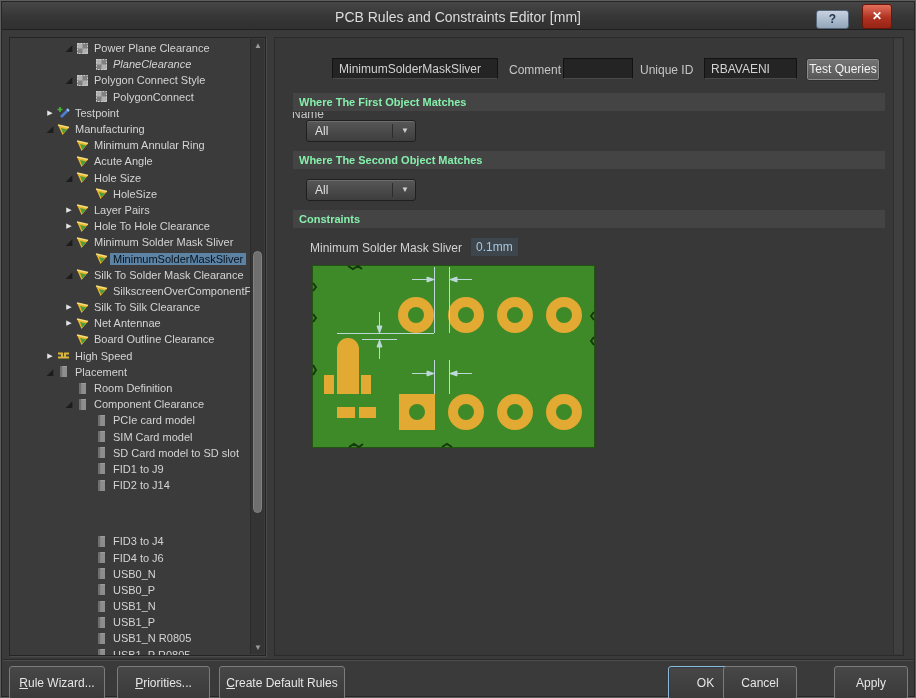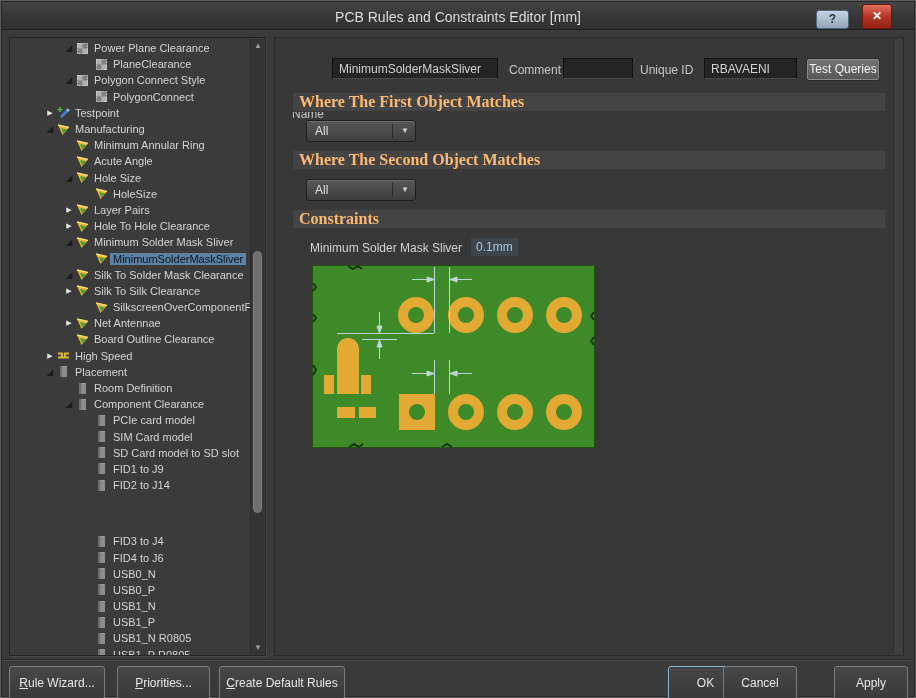--- a/index.html
+++ b/index.html
@@ -40,21 +40,21 @@
     background:#383838; border:1px solid #2b2b2b; }
   .flabel { position:absolute; color:#c6c6c6; font-size:12px; }
   .field { position:absolute; height:21px; background:#242424; border:1px solid #121212;
     border-bottom-color:#4a4a4a; color:#d2d2d2; font-size:12px; font-family:"Liberation Sans",sans-serif; padding:0 6px; }
   .btn { background:linear-gradient(#474747,#3a3a3a); border:1px solid #7c7c7c; border-radius:3px;
     color:#e6e6e6; font-size:12px; font-family:"Liberation Sans",sans-serif; }
   .btn-testq { position:absolute; left:531px; top:20px; width:74px; height:23px;
     background:linear-gradient(#757575,#565656); border:1px solid #2e2e2e; box-shadow:inset 0 0 0 1px #8b8b8b;
     border-radius:3px; color:#f2f2f2; font-size:12px; text-align:center; line-height:21px; }
   .section-bar { position:absolute; left:17px; width:594px; height:20px; background:#444444;
-    border:1px solid #383838; color:#fdba74; font-weight:bold; font-size:16px; line-height:18px; padding-left:6px;font-family:Liberation Serif, serif; }
+    border:1px solid #383838; color:#86efac; font-weight:bold; font-size:11px; line-height:18px; padding-left:6px; }
   .dropdown { position:absolute; left:31px; width:110px; height:22px;
     background:linear-gradient(#575757,#3e3e3e); border:1px solid #1f1f1f; border-radius:3px;
     box-shadow:inset 0 1px 0 #6d6d6d; color:#e0e0e0; font-size:12px; line-height:20px; padding-left:8px; }
   .dd-arrow { position:absolute; right:6px; top:0; font-size:8px; color:#cfcfcf; line-height:20px; }
   .dd-sep { position:absolute; right:22px; top:3px; bottom:3px; width:1px; background:#2c2c2c; }
   .param-label { position:absolute; left:35px; top:203px; color:#d2d2d2; font-size:12px; }
   .param-value { position:absolute; left:196px; top:200px; color:#a8c6dc; font-size:12px;
     background:#3e464d; padding:2px 5px; }
   .panel-scroll { position:absolute; right:1px; top:1px; width:9px; height:615px; background:#3f3f3f; border-left:1px solid #2e2e2e; }
 
@@ -85,21 +85,21 @@
           <span class="ticon">
             <svg width="13" height="13" viewBox="0 0 13 13">
               <rect x="1" y="1" width="11" height="11" fill="#808080"></rect>
               <rect x="1" y="1" width="5.5" height="5.5" fill="#b0b0b0"></rect>
               <rect x="6.5" y="6.5" width="5.5" height="5.5" fill="#b0b0b0"></rect>
               <rect x="1.5" y="1.5" width="10" height="10" fill="none" stroke="#cfcfcf" stroke-width="1" stroke-dasharray="1.5 1.5"></rect>
             </svg>
           </span>
           <span class="tlabel">Power Plane Clearance</span>
         </div>
-        <div class="tree-row" style="padding-left: 71px;">
+        <div class="tree-row" style="padding-left: 71px; font-style: italic;">
           <span class="arrow none"></span>
           <span class="ticon">
             <svg width="13" height="13" viewBox="0 0 13 13">
               <rect x="1" y="1" width="11" height="11" fill="#808080"></rect>
               <rect x="1" y="1" width="5.5" height="5.5" fill="#b0b0b0"></rect>
               <rect x="6.5" y="6.5" width="5.5" height="5.5" fill="#b0b0b0"></rect>
               <rect x="1.5" y="1.5" width="10" height="10" fill="none" stroke="#cfcfcf" stroke-width="1" stroke-dasharray="1.5 1.5"></rect>
             </svg>
           </span>
           <span class="tlabel">PlaneClearance</span>
@@ -242,41 +242,41 @@
           <span class="arrow expanded">◢</span>
           <span class="ticon">
             <svg width="13" height="13" viewBox="0 0 13 13">
               <path d="M1 2 L12 4.5 L5.5 12 Z" fill="#e9b32a"></path>
               <path d="M4 5 L10 6.5 L6.2 10.5 Z" fill="#4a9e3f"></path>
               <path d="M1 2 L12 4.5" stroke="#f6dd7a" stroke-width="1.4"></path>
             </svg>
           </span>
           <span class="tlabel">Silk To Solder Mask Clearance</span>
         </div>
+        <div class="tree-row" style="padding-left: 71px;">
+          <span class="arrow none"></span>
+          <span class="ticon">
+            <svg width="13" height="13" viewBox="0 0 13 13">
+              <path d="M1 2 L12 4.5 L5.5 12 Z" fill="#e9b32a"></path>
+              <path d="M4 5 L10 6.5 L6.2 10.5 Z" fill="#4a9e3f"></path>
+              <path d="M1 2 L12 4.5" stroke="#f6dd7a" stroke-width="1.4"></path>
+            </svg>
+          </span>
+          <span class="tlabel">SilkscreenOverComponentF</span>
+        </div>
         <div class="tree-row" style="padding-left: 52px;">
           <span class="arrow collapsed">▶</span>
           <span class="ticon">
             <svg width="13" height="13" viewBox="0 0 13 13">
               <path d="M1 2 L12 4.5 L5.5 12 Z" fill="#e9b32a"></path>
               <path d="M4 5 L10 6.5 L6.2 10.5 Z" fill="#4a9e3f"></path>
               <path d="M1 2 L12 4.5" stroke="#f6dd7a" stroke-width="1.4"></path>
             </svg>
           </span>
           <span class="tlabel">Silk To Silk Clearance</span>
-        </div>
-        <div class="tree-row" style="padding-left: 71px;">
-          <span class="arrow none"></span>
-          <span class="ticon">
-            <svg width="13" height="13" viewBox="0 0 13 13">
-              <path d="M1 2 L12 4.5 L5.5 12 Z" fill="#e9b32a"></path>
-              <path d="M4 5 L10 6.5 L6.2 10.5 Z" fill="#4a9e3f"></path>
-              <path d="M1 2 L12 4.5" stroke="#f6dd7a" stroke-width="1.4"></path>
-            </svg>
-          </span>
-          <span class="tlabel">SilkscreenOverComponentF</span>
         </div>
         <div class="tree-row" style="padding-left: 52px;">
           <span class="arrow collapsed">▶</span>
           <span class="ticon">
             <svg width="13" height="13" viewBox="0 0 13 13">
               <path d="M1 2 L12 4.5 L5.5 12 Z" fill="#e9b32a"></path>
               <path d="M4 5 L10 6.5 L6.2 10.5 Z" fill="#4a9e3f"></path>
               <path d="M1 2 L12 4.5" stroke="#f6dd7a" stroke-width="1.4"></path>
             </svg>
           </span>

